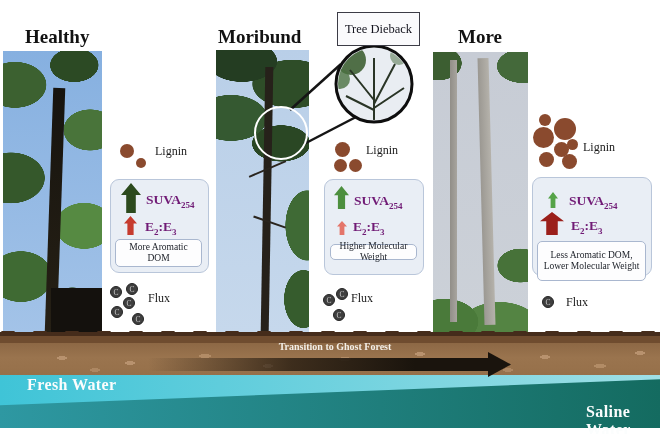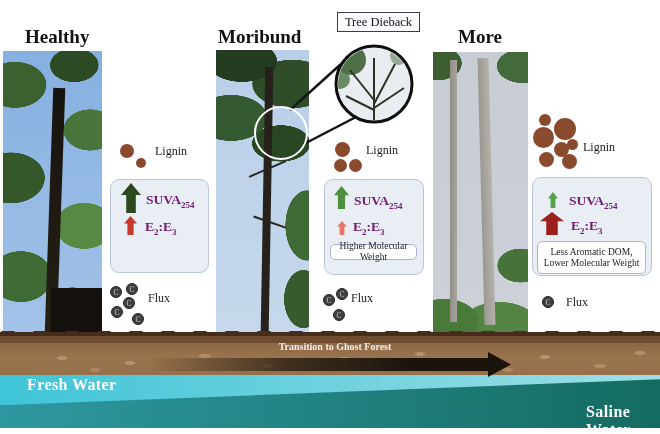--- a/index.html
+++ b/index.html
@@ -60,21 +60,21 @@
   .panel{position:absolute;background:#e9eef5;border:1.5px solid #b9c6da;border-radius:9px;z-index:3;}
   .note{position:absolute;background:#fdfdfe;border:1px solid #a9b7cf;border-radius:5px;z-index:4;
     font-size:9.5px;line-height:1.15;text-align:center;display:flex;align-items:center;justify-content:center;
     padding:1px 3px;box-sizing:border-box;color:#20242c;}
   .arrow{position:absolute;z-index:4;
     clip-path:polygon(50% 0,100% 40%,74% 40%,74% 100%,26% 100%,26% 40%,0 40%);}
   .metric{position:absolute;z-index:4;font-size:13.5px;font-weight:bold;color:#701a75;}
   .metric sub{font-size:9px;}
   
   #callout{position:absolute;left:0;top:0;z-index:5;pointer-events:none;}
-  .dieback-box{position:absolute;left:337px;top:12px;width:83px;height:20px;z-index:6;
+  .dieback-box{position:absolute;left:337px;top:12px;width:83px;height:34px;z-index:6;
     background:#fafafc;border:1.5px solid #3c3c46;display:flex;align-items:center;justify-content:center;
     font-size:12.5px;color:#14141e;box-sizing:border-box;text-align:center;}
   
   #soil{position:absolute;left:0;top:332px;width:660px;height:43px;z-index:2;
     background-image:
       radial-gradient(5px 2px at 62px 26px, #b8926e 97%, transparent),
       radial-gradient(5px 2px at 130px 31px, #b8926e 97%, transparent),
       radial-gradient(6px 2px at 205px 24px, #b28c66 97%, transparent),
       radial-gradient(5px 2px at 268px 34px, #b8926e 97%, transparent),
       radial-gradient(6px 2px at 345px 27px, #b28c66 97%, transparent),
@@ -144,20 +144,21 @@
 
   <div class="lig" style="left:120px;top:144px;width:14px;height:14px;"></div>
   <div class="lig" style="left:136px;top:158px;width:10px;height:10px;"></div>
   <div class="side-label" style="left:155px;top:144px;">Lignin</div>
 
   <div class="panel" style="left:110px;top:179px;width:97px;height:92px;"></div>
   <div class="arrow" style="left:121px;top:183px;width:20px;height:30px;background:#2c4a1d;"></div>
   <span class="metric" style="left:146px;top:192px;"><span>SUVA</span><sub>254</sub></span>
   <div class="arrow" style="left:124px;top:216px;width:13px;height:19px;background:#c63b2e;"></div>
   <span class="metric" style="left:145px;top:219px;"><span>E</span><sub>2</sub><span>:</span><span>E</span><sub>3</sub></span>
+  <div class="note" style="left:115px;top:239px;width:87px;height:28px;">More Aromatic DOM</div>
 
   <div class="fluxc" style="left:110px;top:286px;">C</div>
   <div class="fluxc" style="left:126px;top:283px;">C</div>
   <div class="fluxc" style="left:123px;top:297px;">C</div>
   <div class="fluxc" style="left:111px;top:306px;">C</div>
   <div class="fluxc" style="left:132px;top:313px;">C</div>
   <div class="side-label" style="left:148px;top:291px;">Flux</div>
 
   <div class="lig" style="left:335px;top:142px;width:15px;height:15px;"></div>
   <div class="lig" style="left:334px;top:159px;width:13px;height:13px;"></div>
@@ -183,21 +184,21 @@
   <div class="lig" style="left:554px;top:142px;width:15px;height:15px;"></div>
   <div class="lig" style="left:539px;top:152px;width:15px;height:15px;"></div>
   <div class="lig" style="left:562px;top:154px;width:15px;height:15px;"></div>
   <div class="side-label" style="left:583px;top:140px;">Lignin</div>
 
   <div class="panel" style="left:532px;top:177px;width:118px;height:97px;"></div>
   <div class="arrow" style="left:548px;top:192px;width:10px;height:16px;background:#55a348;"></div>
   <span class="metric" style="left:569px;top:193px;"><span>SUVA</span><sub>254</sub></span>
   <div class="arrow" style="left:540px;top:212px;width:24px;height:23px;background:#9b1f1a;"></div>
   <span class="metric" style="left:571px;top:218px;"><span>E</span><sub>2</sub><span>:</span><span>E</span><sub>3</sub></span>
-  <div class="note" style="left:537px;top:241px;width:109px;height:33px;">Less Aromatic DOM, Lower Molecular Weight</div>
+  <div class="note" style="left:537px;top:241px;width:109px;height:40px;">Less Aromatic DOM, Lower Molecular Weight</div>
 
   <div class="fluxc" style="left:542px;top:296px;">C</div>
   <div class="side-label" style="left:566px;top:295px;">Flux</div>
 
   <div id="soil"></div>
   <div class="shaft"></div>
   <div class="head"></div>
   <div class="banner">Transition to Ghost Forest</div>
 
   <div id="water">

